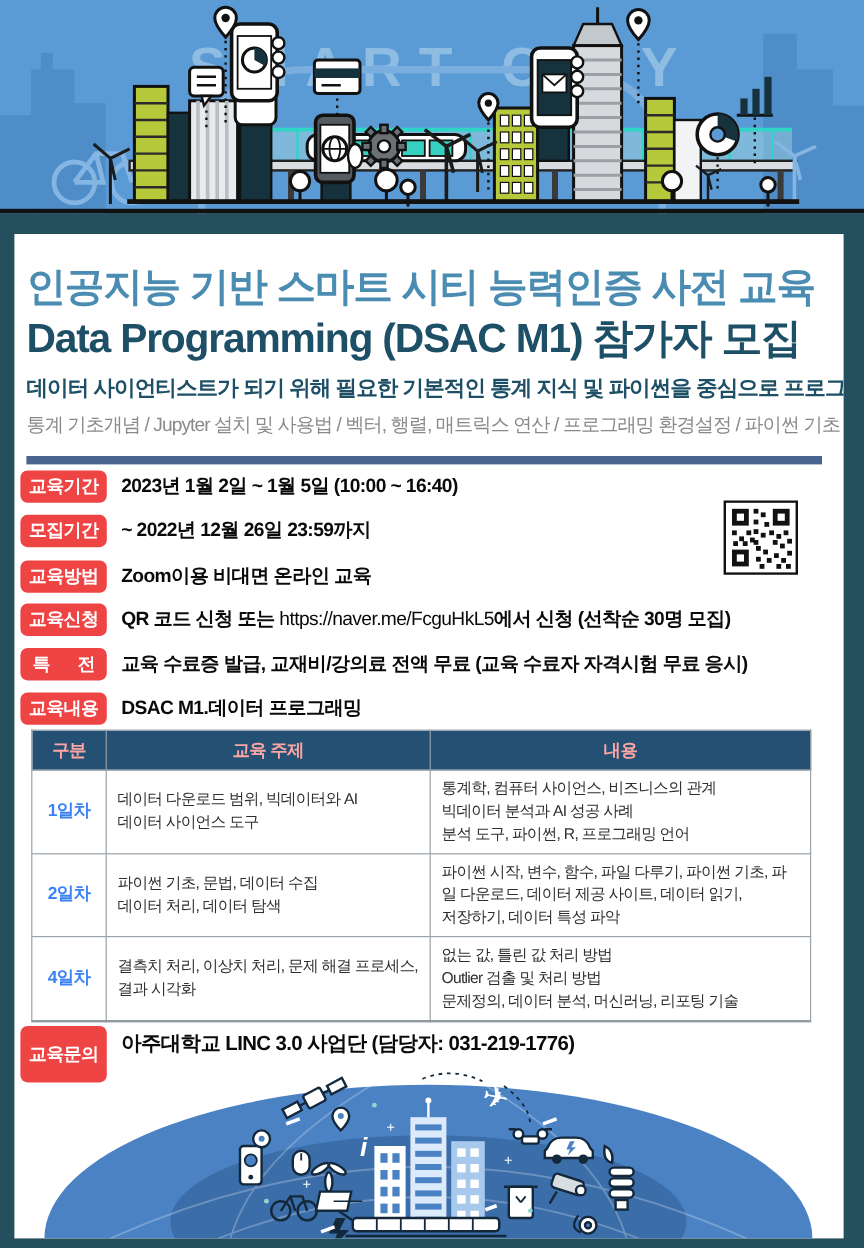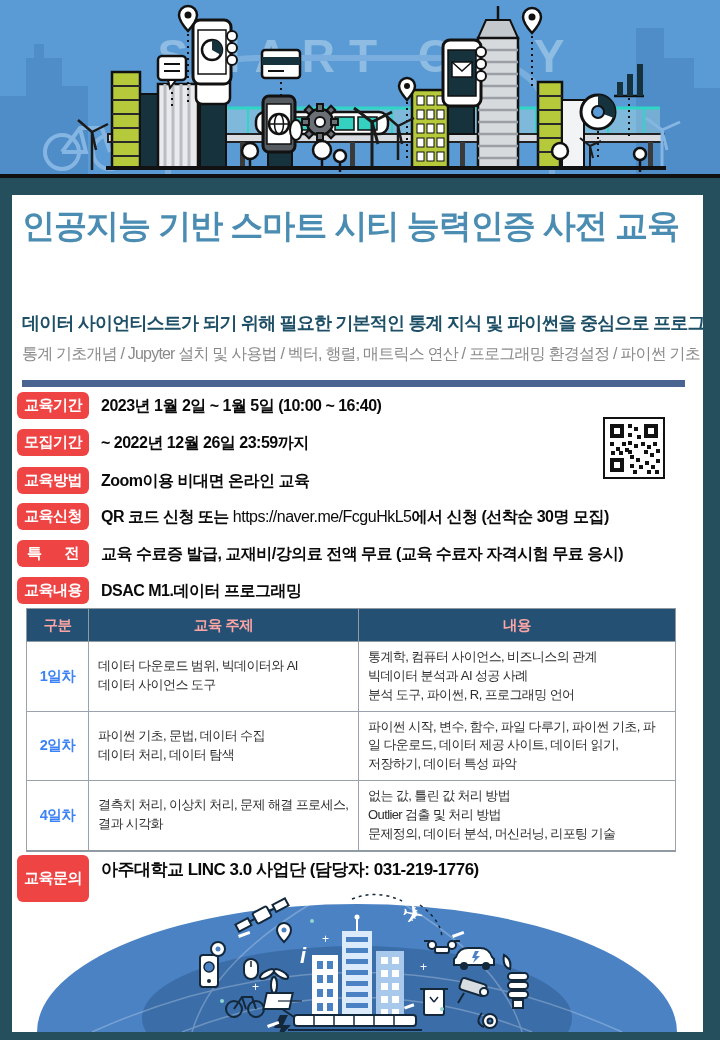--- a/index.html
+++ b/index.html
@@ -7,21 +7,21 @@
     width:720px;height:1040px;position:relative;overflow:hidden;
     background:#254f5d;
     font-family:"Liberation Sans","DejaVu Sans",sans-serif;
   }
   .banner{position:absolute;top:0;left:0;width:720px;height:178px;}
   .card{
     position:absolute;left:12px;top:195px;width:691px;height:837px;
     background:#ffffff;overflow:hidden;
   }
   .title1{
-    position:absolute;top:9px;left:10px;width:671px;
+    position:absolute;top:22px;left:10px;width:671px;
     font-size:33px;font-weight:800;color:#4a8cb2;letter-spacing:-1px;white-space:nowrap;
   }
   .title2{
     position:absolute;top:64px;left:10px;width:671px;
     font-size:34px;font-weight:800;color:#1d4f66;letter-spacing:-1px;white-space:nowrap;
   }
   .desc{
     position:absolute;top:116px;left:10px;width:675px;
     font-size:18px;font-weight:800;color:#1d4f66;letter-spacing:-0.8px;white-space:nowrap;
   }
@@ -337,20 +337,21 @@
       <circle cx="640" cy="154" r="6"></circle>
   </g>
 
   <rect x="106" y="166" width="560" height="4" fill="#111"></rect>
   <rect x="0" y="174" width="720" height="4" fill="#111"></rect>
 </svg>
 
 <div class="card">
 
   <div class="title1">인공지능 기반 스마트 시티 능력인증 사전 교육</div>
+  <div class="title2">Data Programming (DSAC M1) 참가자 모집</div>
   <div class="desc">데이터 사이언티스트가 되기 위해 필요한 기본적인 통계 지식 및 파이썬을 중심으로 프로그래밍 능력을 배움.</div>
   <div class="topics">통계 기초개념 / Jupyter 설치 및 사용법 / 벡터, 행렬, 매트릭스 연산 / 프로그래밍 환경설정 / 파이썬 기초 문법</div>
   <div class="divider"></div>
 
   <div class="info-row" style="top:197px;">
     <div class="label-box">교육기간</div>
     <div class="info-text">2023년 1월 2일 ~ 1월 5일 (10:00 ~ 16:40)</div>
   </div>
   <div class="info-row" style="top:234px;">
     <div class="label-box">모집기간</div>

